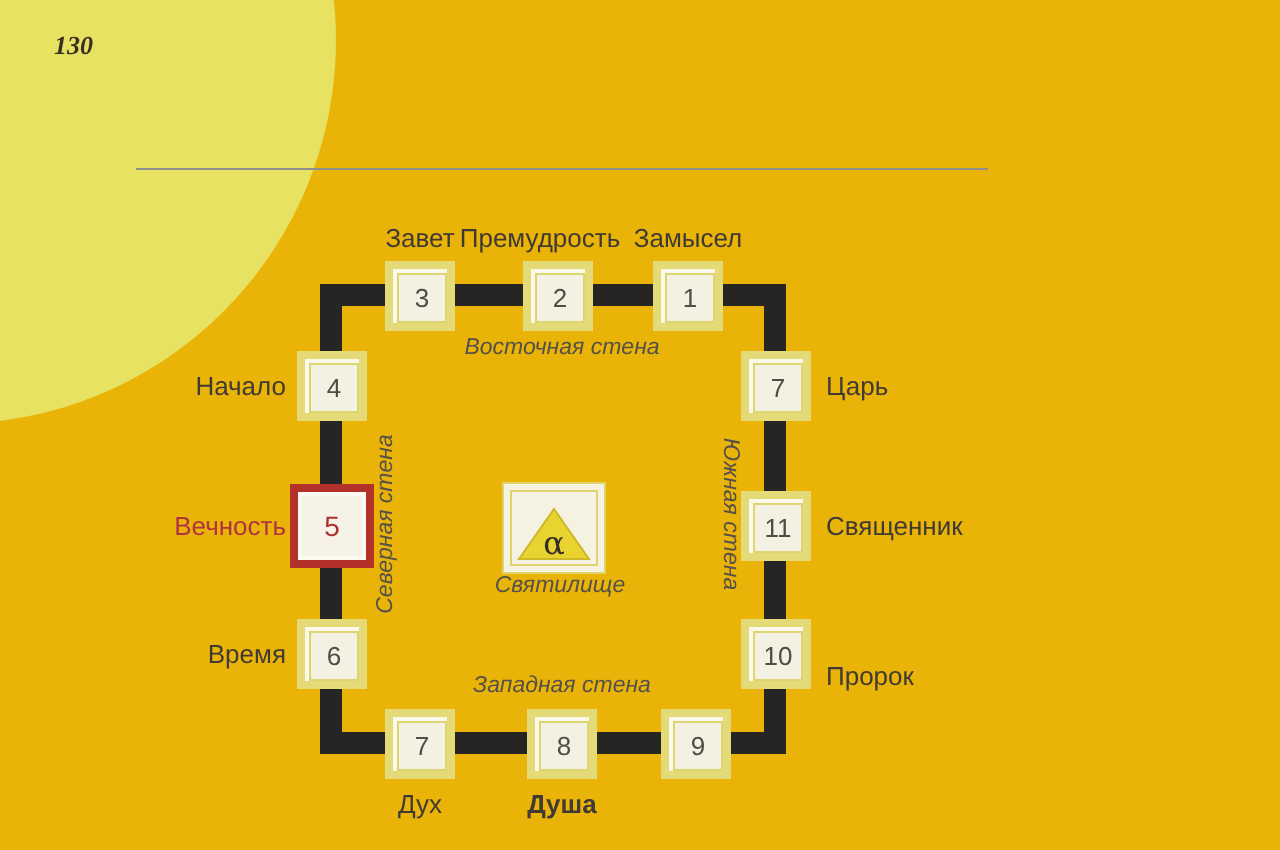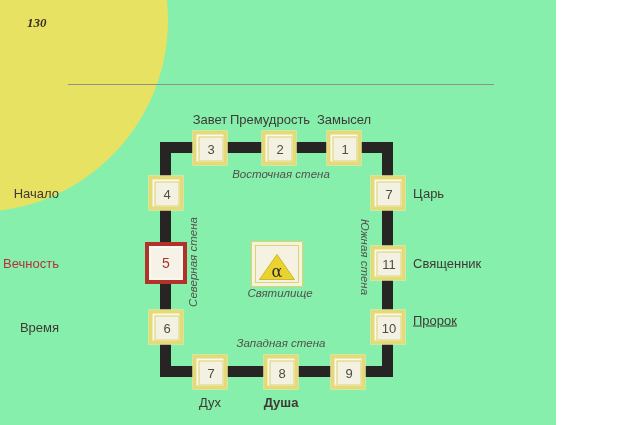--- a/index.html
+++ b/index.html
@@ -1,16 +1,16 @@
 <!DOCTYPE html>
 <html><head>
 <meta charset="utf-8">
 <style>
   html,body{margin:0;padding:0;}
-  .page{position:relative;width:556px;height:425px;background:#86efac;overflow:hidden;
+  .page{position:relative;width:640px;height:425px;background:#eab308;overflow:hidden;
         font-family:"Liberation Sans",sans-serif;}
   .circle{position:absolute;left:-216px;top:-172px;width:384px;height:384px;border-radius:50%;
           background:#e7e261;}
   .pagenum{position:absolute;left:27px;top:15px;font-family:"Liberation Serif",serif;
            font-style:italic;font-weight:600;font-size:13px;color:#392f24;}
   .title{position:absolute;left:69px;top:48px;font-family:"Liberation Serif",serif;
          font-weight:700;font-size:26px;letter-spacing:0.4px;color:#2e241b;white-space:nowrap;}
   .title .sec{color:#a93b4a;}
   .rule{position:absolute;left:68px;top:84px;width:426px;height:2px;background:#95959300;
         border-top:1.6px solid #8f8f8d;}
@@ -85,21 +85,21 @@
         <div class="n">8</div>
       </div>
       <div class="st-label" style="left: 281px; top: 402px; transform: translate(-50%, -50%); font-weight: bold;">Душа</div>
       <div class="box" style="left: 348px; top: 372px;">
         <div class="n">9</div>
       </div>
       <div class="st-label" style="left: 348px; top: 402px; transform: translate(-50%, -50%); margin-top: 40px;">Тело</div>
       <div class="box" style="left: 388px; top: 327px;">
         <div class="n">10</div>
       </div>
-      <div class="st-label" style="left: 413px; top: 320px; transform: translateY(-50%); text-decoration: underline;">Пророк</div>
+      <div class="st-label" style="left: 413px; top: 338px; transform: translateY(-50%);">Пророк</div>
       <div class="box" style="left: 388px; top: 263px;">
         <div class="n">11</div>
       </div>
       <div class="st-label" style="left: 413px; top: 263px; transform: translateY(-50%);">Священник</div>
       <div class="box" style="left: 388px; top: 193px;">
         <div class="n">7</div>
       </div>
       <div class="st-label" style="left: 413px; top: 193px; transform: translateY(-50%);">Царь</div>
     </div>
 

